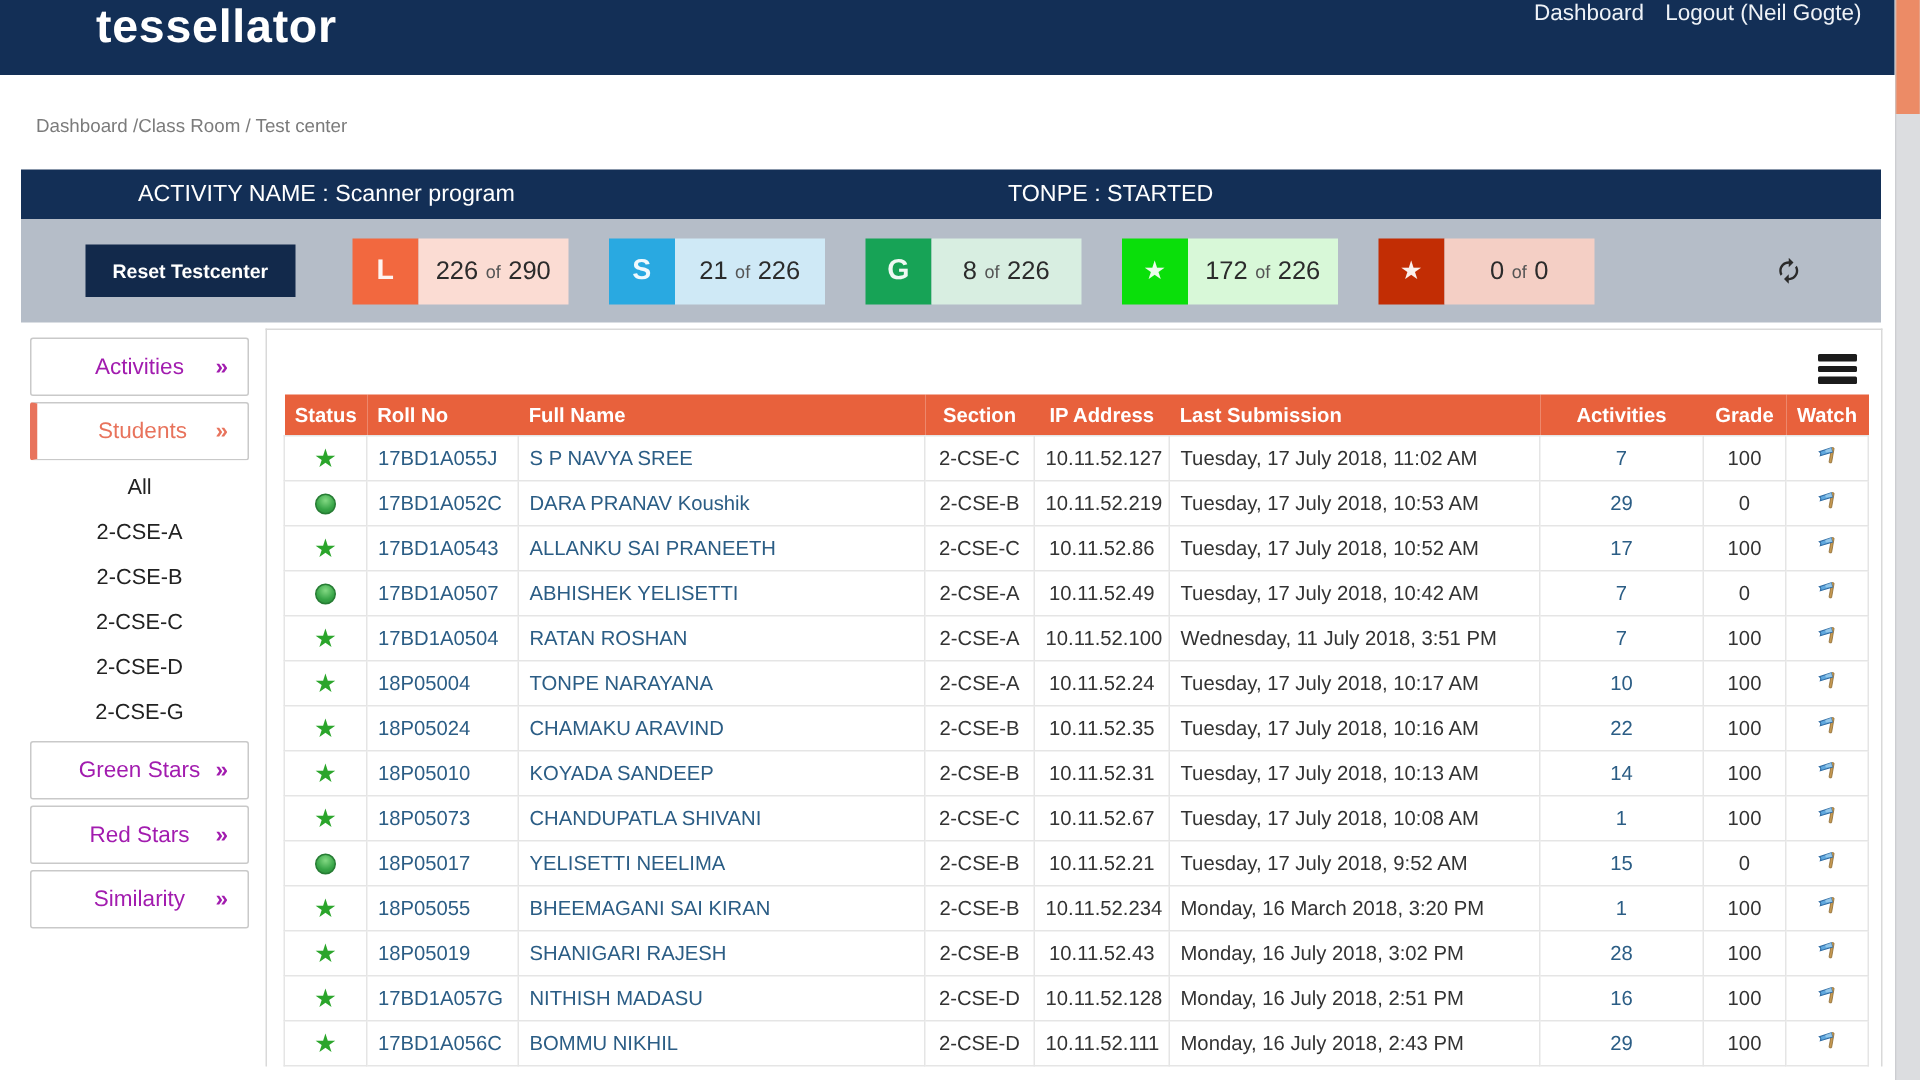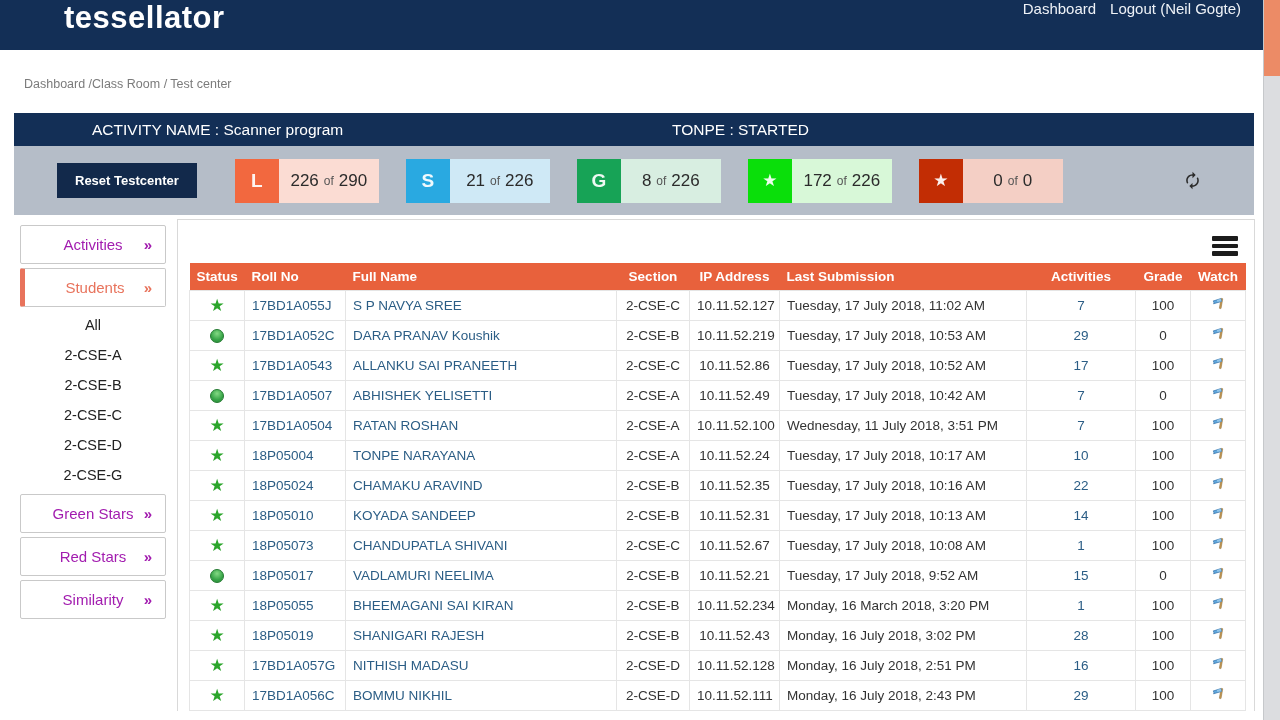--- a/index.html
+++ b/index.html
@@ -334,21 +334,21 @@
               <td class="ac">100</td>
               <td class="ac"><span style="cursor: pointer;"><svg viewBox="0 0 20 20" width="17" height="17" aria-hidden="true">
                     <rect x="12" y="4" width="2" height="12" rx="0.5" fill="#c79a52" stroke="#8a6a33" stroke-width="0.6" transform="rotate(10 13 10)"></rect>
                     <path d="M12.8 4.2 L3.5 7.2 C5 8 4.7 9.3 4.2 10.4 L13.6 7.5 Z" fill="#5fa8df" stroke="#2f6ba3" stroke-width="0.8"></path>
                     <path d="M12.8 4.2 L8 5.8 L8.4 7.9 L13.6 7.5 Z" fill="#a8d4f0" opacity="0.7"></path>
                   </svg></span></td>
             </tr>
             <tr>
               <td class="ac"><span class="circle"></span></td>
               <td class="al"><a class="lnk">18P05017</a></td>
-              <td class="al"><a class="lnk">VADLAMURI NEELIMA</a></td>
+              <td class="al"><a class="lnk">YELISETTI NEELIMA</a></td>
               <td class="ac">2-CSE-B</td>
               <td class="ac">10.11.52.21</td>
               <td class="al">Tuesday, 17 July 2018, 9:52 AM</td>
               <td class="ac"><a class="lnk">15</a></td>
               <td class="ac">0</td>
               <td class="ac"><span style="cursor: pointer;"><svg viewBox="0 0 20 20" width="17" height="17" aria-hidden="true">
                     <rect x="12" y="4" width="2" height="12" rx="0.5" fill="#c79a52" stroke="#8a6a33" stroke-width="0.6" transform="rotate(10 13 10)"></rect>
                     <path d="M12.8 4.2 L3.5 7.2 C5 8 4.7 9.3 4.2 10.4 L13.6 7.5 Z" fill="#5fa8df" stroke="#2f6ba3" stroke-width="0.8"></path>
                     <path d="M12.8 4.2 L8 5.8 L8.4 7.9 L13.6 7.5 Z" fill="#a8d4f0" opacity="0.7"></path>
                   </svg></span></td>

